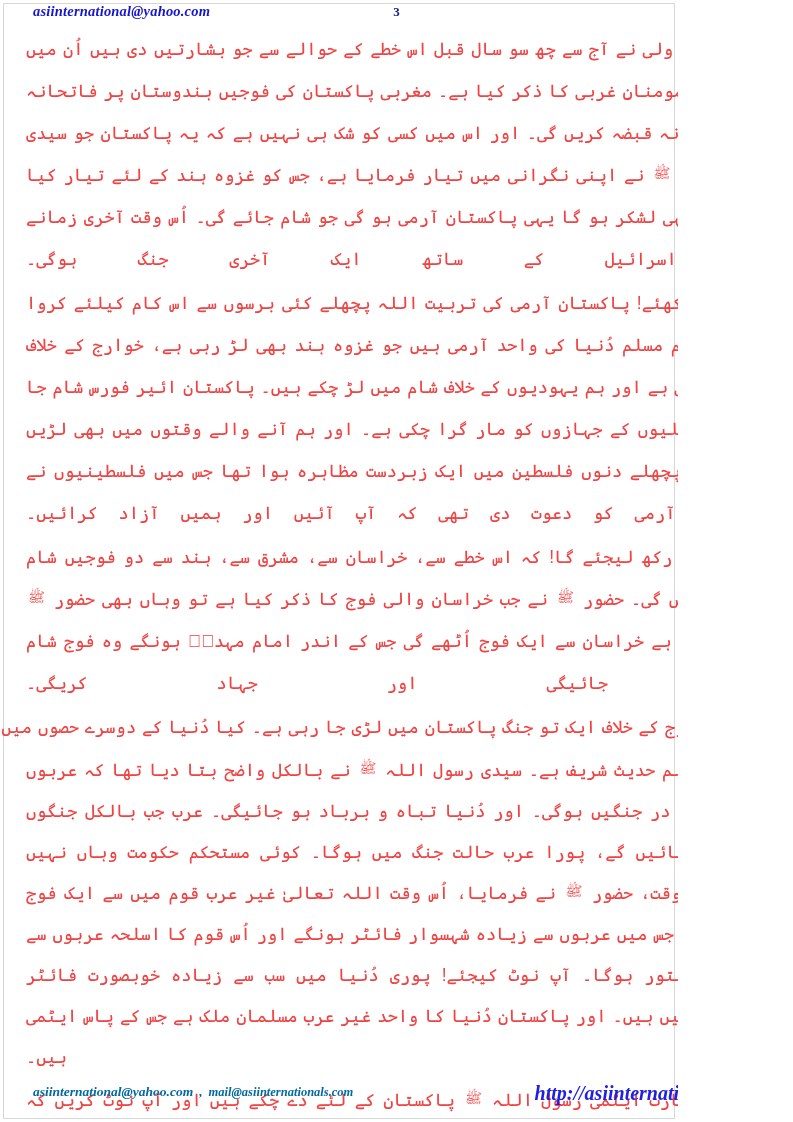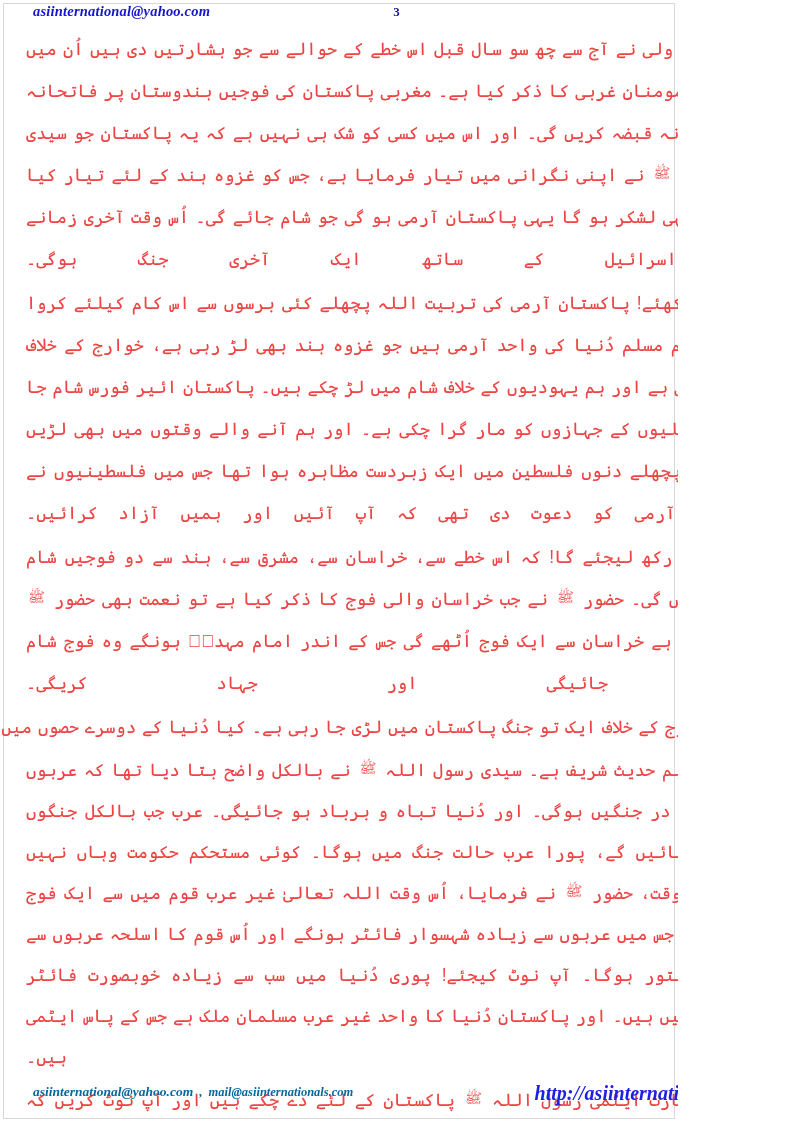--- a/index.html
+++ b/index.html
@@ -138,21 +138,21 @@
     <div class="header-email">asiinternational@yahoo.com</div>
     <div class="header-pageno">3</div>
   </div>
 
   <div class="body-area">
 
     <p class="para"><span>نعمت شاہی ولی نے آج سے چھ سو سال قبل اس خطے کے حوالے سے جو بشارتیں دی ہیں اُن میں اُنہوں نے مومنانِ غربی کا ذکر کیا ہے۔ مغربی پاکستان کی فوجیں ہندوستان پر فاتحانہ اور غازیانہ قبضہ کریں گی۔  اور اس میں کسی کو شک ہی نہیں ہے کہ یہ پاکستان جو سیدی رسول اللہ </span><span class="sym">ﷺ</span><span> نے اپنی نگرانی میں تیار فرمایا ہے، جس کو غزوہ ہند کے لئے تیار کیا گیا ہے، یہی لشکر ہو گا یہی پاکستان آرمی ہو گی جو شام جائے گی۔ اُس وقت آخری زمانے میں اسرائیل کے ساتھ ایک آخری جنگ ہوگی۔</span></p>
 
     <p class="para"><span>اور یاد رکھئے! پاکستان آرمی کی تربیت اللہ پچھلے کئی برسوں سے اس کام کیلئے کروا رہا ہے۔ ہم مسلم دُنیا کی واحد آرمی ہیں جو غزوہ ہند بھی لڑ رہی ہے، خوارج کے خلاف بھی لڑ رہی ہے  اور ہم یہودیوں کے خلاف شام میں لڑ چکے ہیں۔  پاکستان ائیر فورس شام جا کے اسرائیلیوں کے جہازوں کو مار گرا چکی ہے۔ اور ہم آنے والے وقتوں میں بھی لڑیں گے۔ ابھی پچھلے دنوں فلسطین میں ایک زبردست مظاہرہ ہوا تھا جس میں فلسطینیوں نے پاکستان آرمی کو دعوت دی تھی کہ آپ آئیں اور ہمیں آزاد کرائیں۔</span></p>
 
-    <p class="para"><span>تو یہ یاد رکھ لیجئے گا!  کہ اس خطے سے، خراسان سے، مشرق سے، ہند سے  دو فوجیں شام نہیں جائیں گی۔ حضور </span><span class="sym">ﷺ</span><span> نے جب خراسان والی فوج کا ذکر کیا ہے تو نعمت بھی حضور </span><span class="sym">ﷺ</span><span> نے فرمایا ہے خراسان سے ایک فوج اُٹھے گی جس کے اندر امام مہدیؑ ہونگے وہ فوج شام میں جائیگی اور جہاد کریگی۔</span></p>
+    <p class="para"><span>تو یہ یاد رکھ لیجئے گا!  کہ اس خطے سے، خراسان سے، مشرق سے، ہند سے  دو فوجیں شام نہیں جائیں گی۔ حضور </span><span class="sym">ﷺ</span><span> نے جب خراسان والی فوج کا ذکر کیا ہے تو وہاں بھی حضور </span><span class="sym">ﷺ</span><span> نے فرمایا ہے خراسان سے ایک فوج اُٹھے گی جس کے اندر امام مہدیؑ ہونگے وہ فوج شام میں جائیگی اور جہاد کریگی۔</span></p>
 
     <p class="para last-right"><span class="q-label">سوال:  خوارج کے خلاف ایک تو جنگ پاکستان میں لڑی جا رہی ہے۔ کیا دُنیا کے دوسرے حصوں میں جہاں خوارج ہیں وہاں بھی کوئی جنگ لڑی جا رہی ہے؟</span></p>
 
     <p class="para tight"><span>ایک بڑی اہم حدیث شریف ہے۔ سیدی رسول اللہ  </span><span class="sym">ﷺ</span><span> نے بالکل واضح بتا دیا تھا کہ عربوں میں جنگیں در جنگیں ہوگی۔ اور دُنیا تباہ و برباد ہو جائیگی۔ عرب جب بالکل جنگوں میں گھر جائیں گے، پورا عرب حالت جنگ میں ہوگا۔ کوئی مستحکم حکومت وہاں نہیں ہوگی۔ اُس وقت،  حضور </span><span class="sym">ﷺ</span><span> نے فرمایا،  اُس وقت اللہ تعالیٰ غیر عرب قوم میں سے ایک فوج اُٹھائے گا جس میں عربوں سے زیادہ شہسوار فائٹر ہونگے  اور اُس قوم کا اسلحہ عربوں سے زیادہ طاقتور ہوگا۔ آپ نوٹ کیجئے! پوری دُنیا میں سب سے زیادہ خوبصورت فائٹر پاکستان میں ہیں۔ اور پاکستان دُنیا کا واحد غیر عرب مسلمان ملک ہے جس کے پاس ایٹمی ہتھیار ہیں۔</span></p>
 
     <p class="para tight"><span>یہ بھی بشارت ایٹمی رسول اللہ </span><span class="sym">ﷺ</span><span> پاکستان کے لئے دے چکے ہیں اور آپ نوٹ کریں کہ پچھلے تین سال سے جب بھی عربوں کو خطرہ ہوا ہے اُس کی حفاظت کے لئے یہی غیر عرب فوج گئی ہے جس کے ہتھیار اور فائٹر عربوں سے بہتر تھے۔ یہ پاک فوج ہی ہے۔''</span></p>
 
   </div>
 
   <div class="footer">

